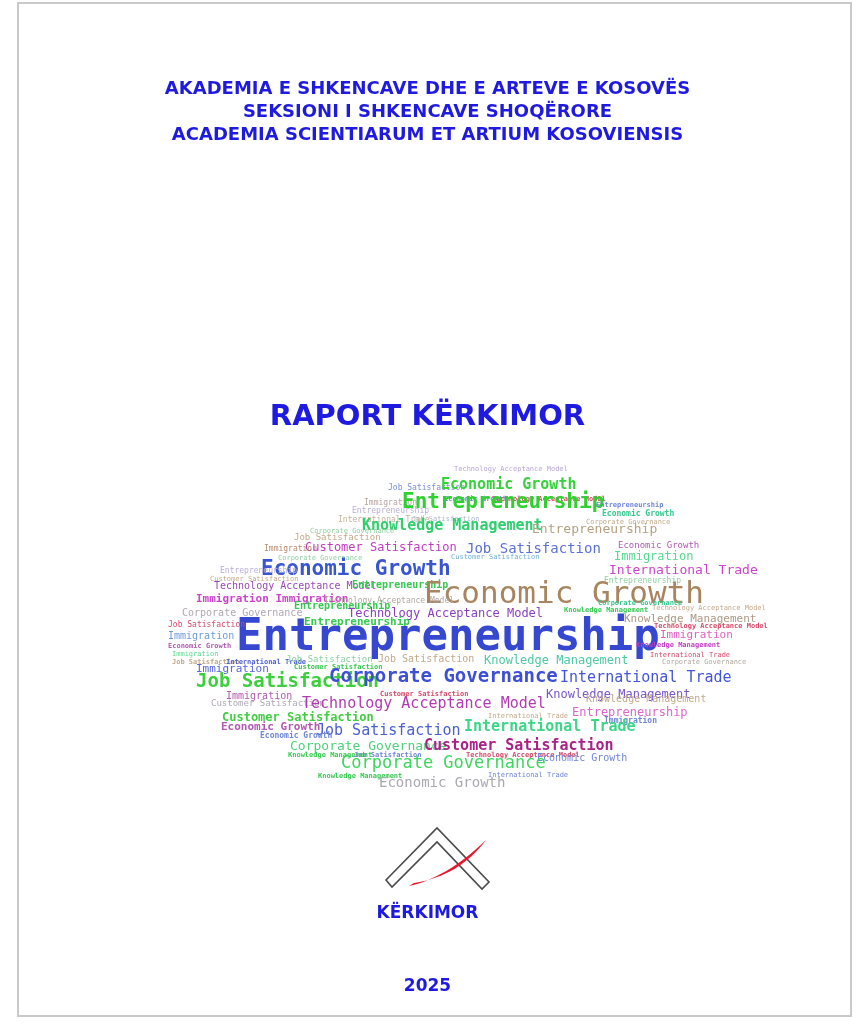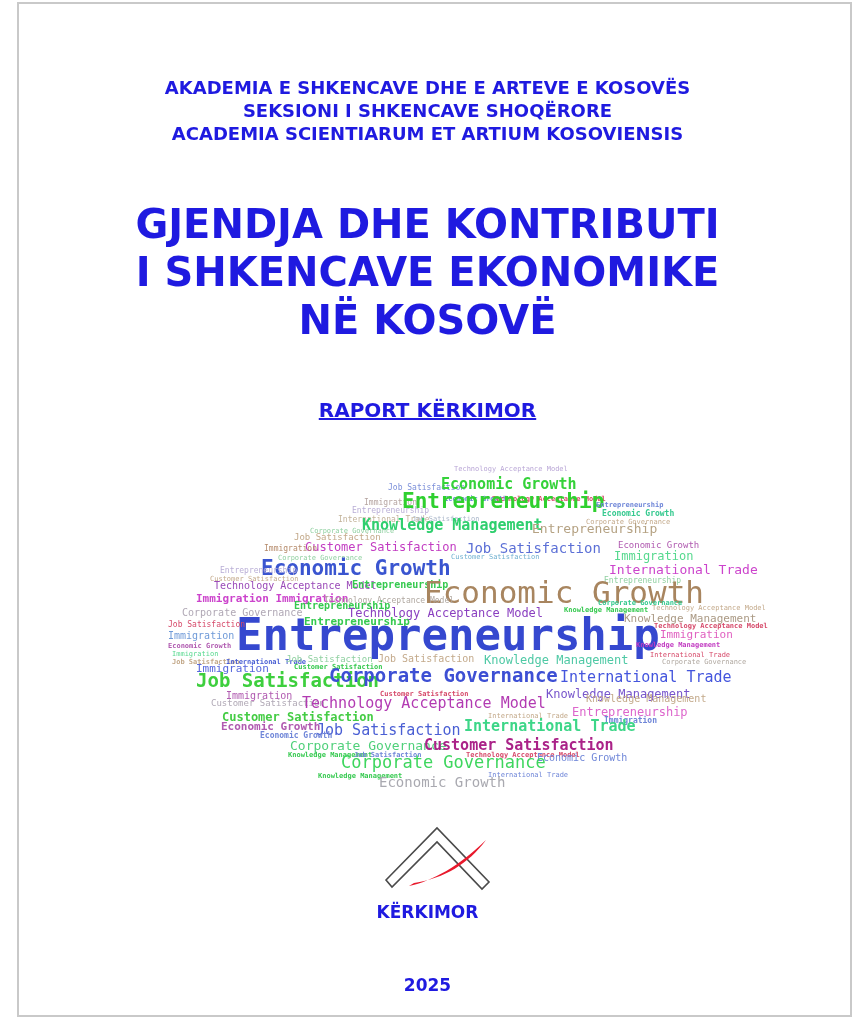--- a/index.html
+++ b/index.html
@@ -7,21 +7,21 @@
         font-family:"DejaVu Sans","Liberation Sans",sans-serif;}
   .page-frame{position:absolute;left:17px;top:2px;right:3px;bottom:7px;
         border:2px solid #c9c9c9;pointer-events:none;}
   .institution{position:absolute;left:0;top:76px;width:100%;text-align:center;
         color:var(--accent,#1f1ae0);font-weight:bold;font-size:18px;line-height:23px;}
   .institution span{display:block;}
   .main-title{position:absolute;left:0;top:200px;width:100%;text-align:center;
         color:var(--accent,#1f1ae0);font-weight:bold;font-size:40px;line-height:48px;letter-spacing:0px;}
   .main-title span{display:block;}
   .subtitle{position:absolute;left:0;top:398px;width:100%;text-align:center;
-        color:var(--accent,#1f1ae0);font-weight:bold;font-size:20px;text-decoration:underline;}
+        color:var(--accent,#1f1ae0);font-weight:bold;font-size:29px;}
   .wordcloud{position:absolute;left:166px;top:455px;width:565px;height:350px;}
   .cw{position:absolute;white-space:nowrap;line-height:1;
         font-family:"DejaVu Sans Mono","Liberation Mono",monospace;}
   .logo{position:absolute;left:383px;top:826px;width:112px;height:72px;}
   .city{position:absolute;left:0;top:902px;width:100%;text-align:center;
         color:var(--accent,#1f1ae0);font-weight:bold;font-size:17px;}
   .year{position:absolute;left:0;top:930px;width:100%;text-align:center;
         color:var(--accent,#1f1ae0);font-weight:bold;font-size:17px;margin-top:45px;}
 </style>
 </head>
@@ -29,25 +29,20 @@
 
 <div class="page">
   <div class="page-frame"></div>
 
   <div class="institution">
     <span>AKADEMIA E SHKENCAVE DHE E ARTEVE E KOSOVËS</span>
     <span>SEKSIONI I SHKENCAVE SHOQËRORE</span>
     <span>ACADEMIA SCIENTIARUM ET ARTIUM KOSOVIENSIS</span>
   </div>
 
-  <div class="main-title">
-    <span>GJENDJA DHE KONTRIBUTI</span>
-    <span>I SHKENCAVE EKONOMIKE</span>
-    <span>NË KOSOVË</span>
-  </div>
 
   <div class="subtitle">RAPORT KËRKIMOR</div>
 
   <div class="wordcloud">
       <span class="cw" style="left: 288px; top: 11px; font-size: 7px; color: rgb(185, 166, 214);">Technology Acceptance Model</span>
       <span class="cw" style="left: 222px; top: 29px; font-size: 8px; color: rgb(123, 143, 217);">Job Satisfaction</span>
       <span class="cw" style="left: 275px; top: 22px; font-size: 15px; color: rgb(53, 210, 58); font-weight: bold;">Economic Growth</span>
       <span class="cw" style="left: 278px; top: 41px; font-size: 7px; color: rgb(111, 134, 216); font-weight: bold;">Economic Growth</span>
       <span class="cw" style="left: 326px; top: 41px; font-size: 7px; color: rgb(214, 74, 106); font-weight: bold;">Technology Acceptance Model</span>
       <span class="cw" style="left: 198px; top: 44px; font-size: 8px; color: rgb(181, 164, 160);">Immigration</span>

